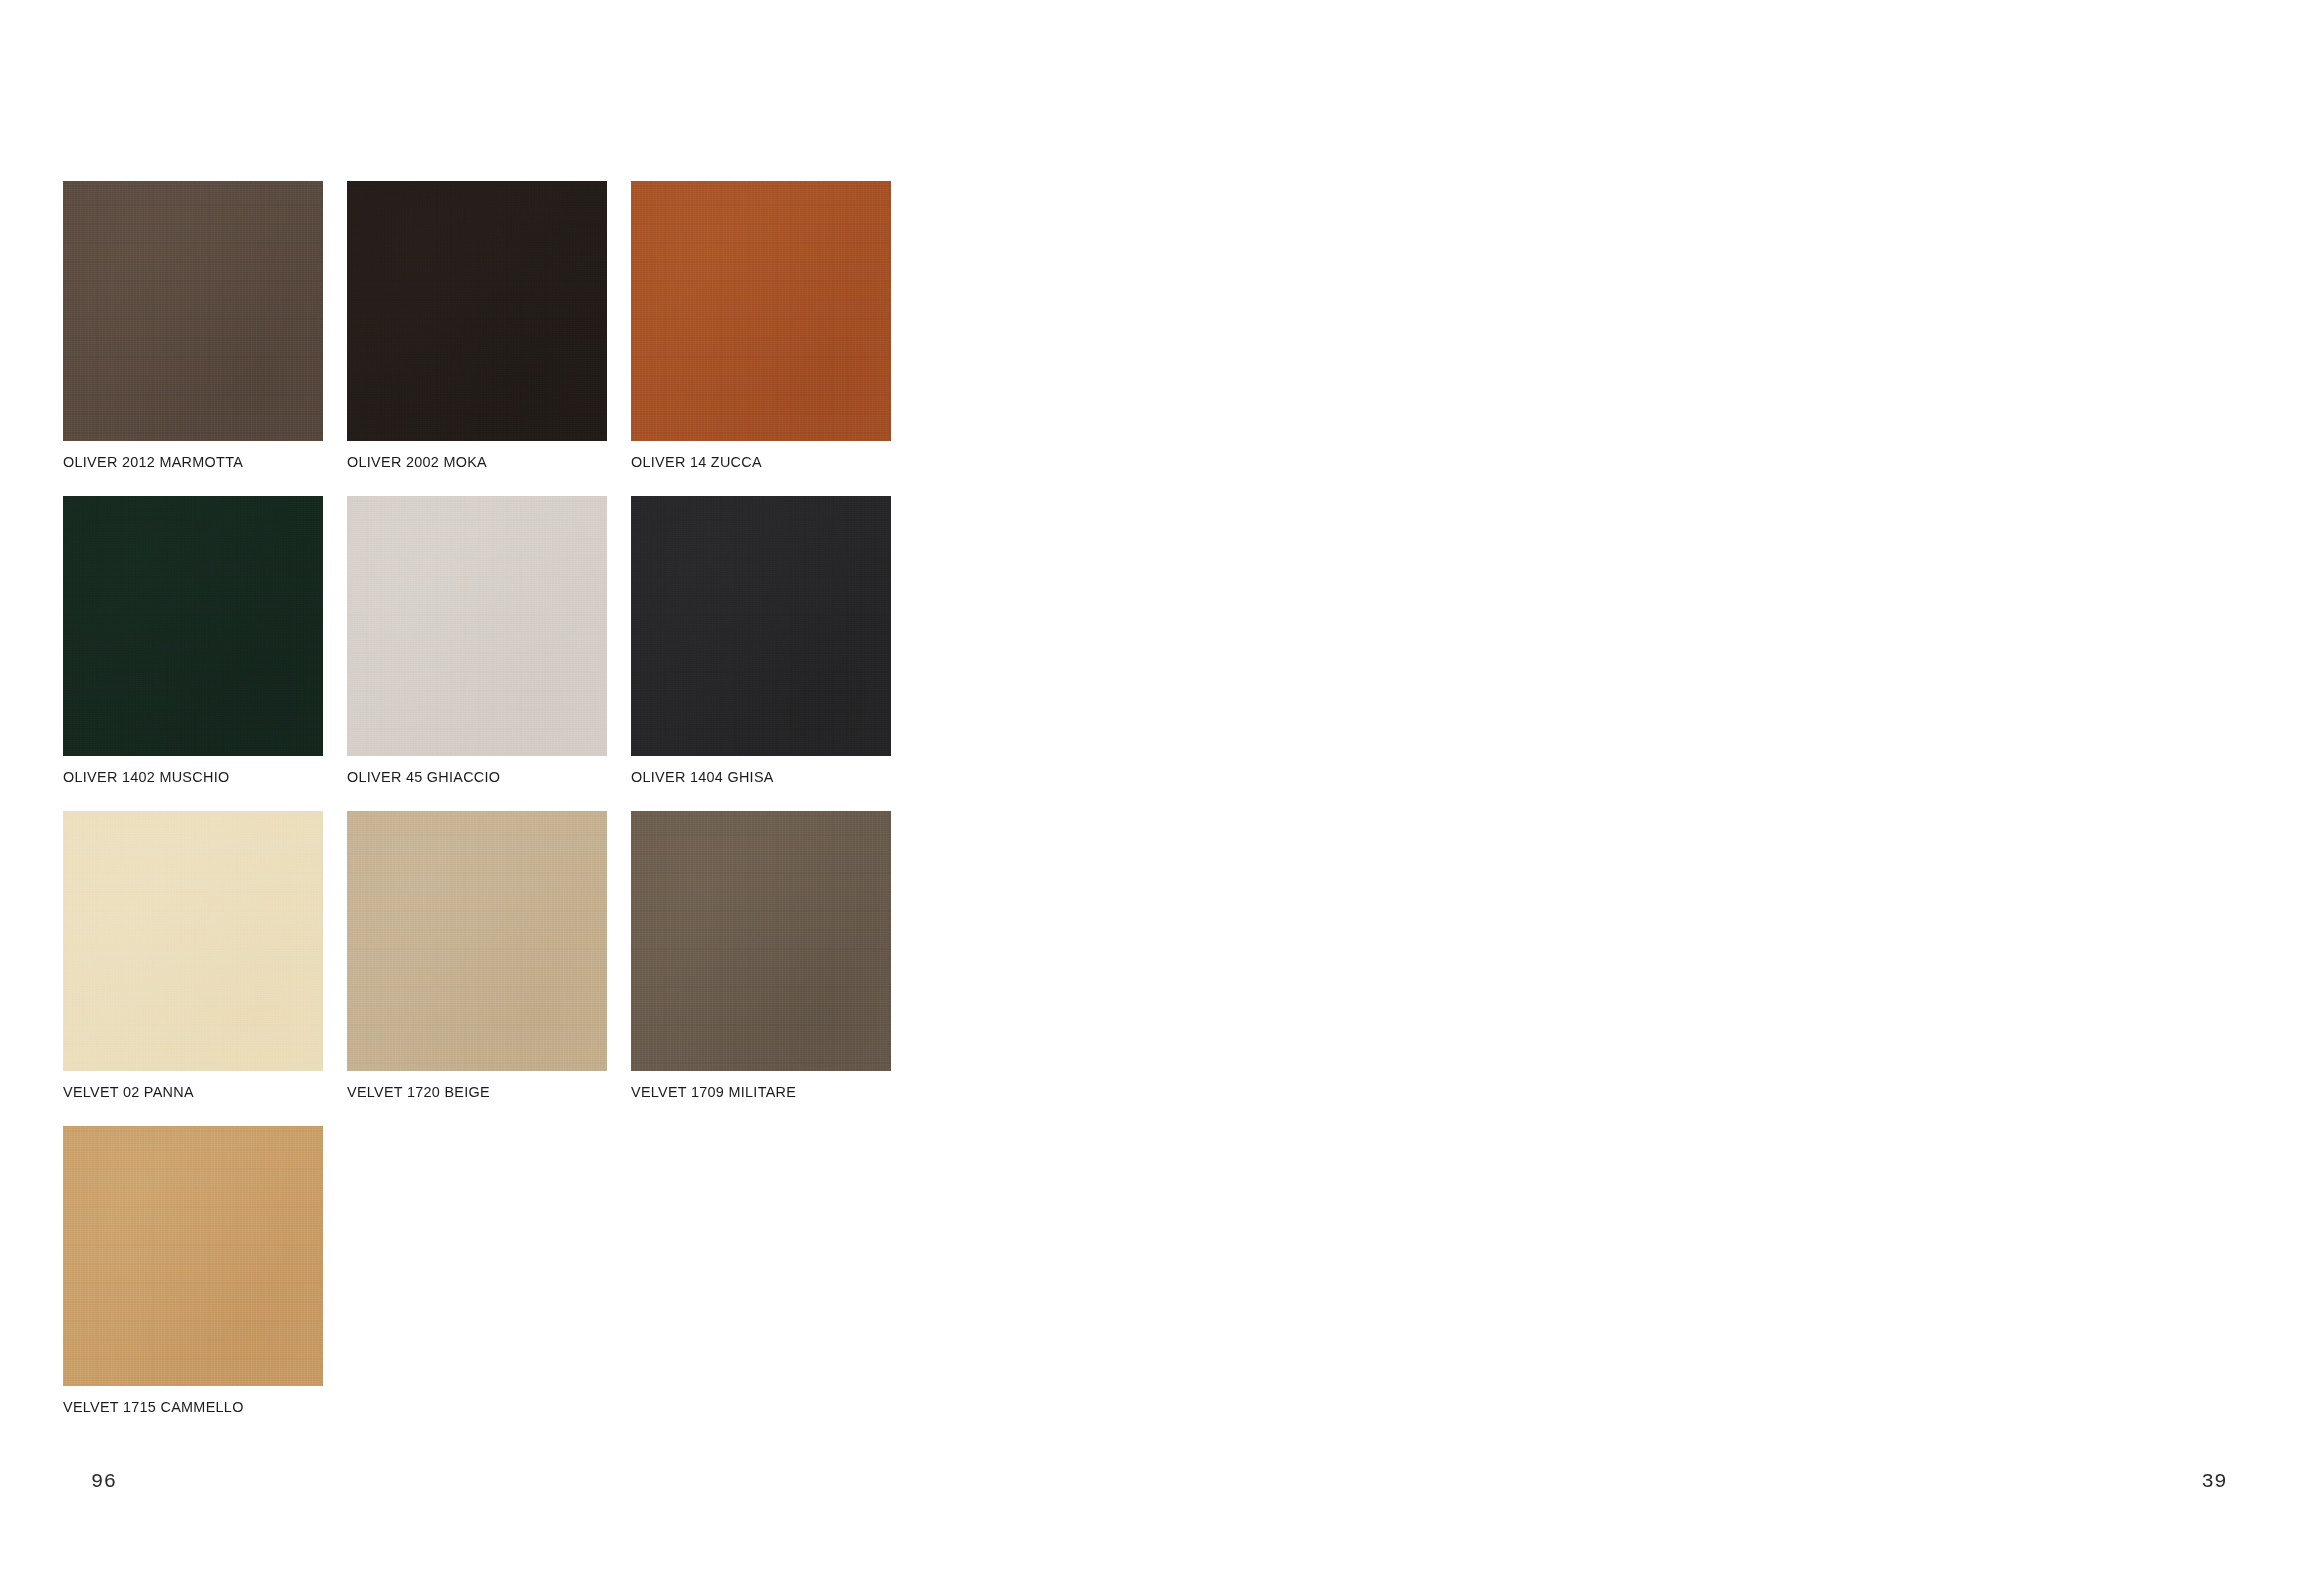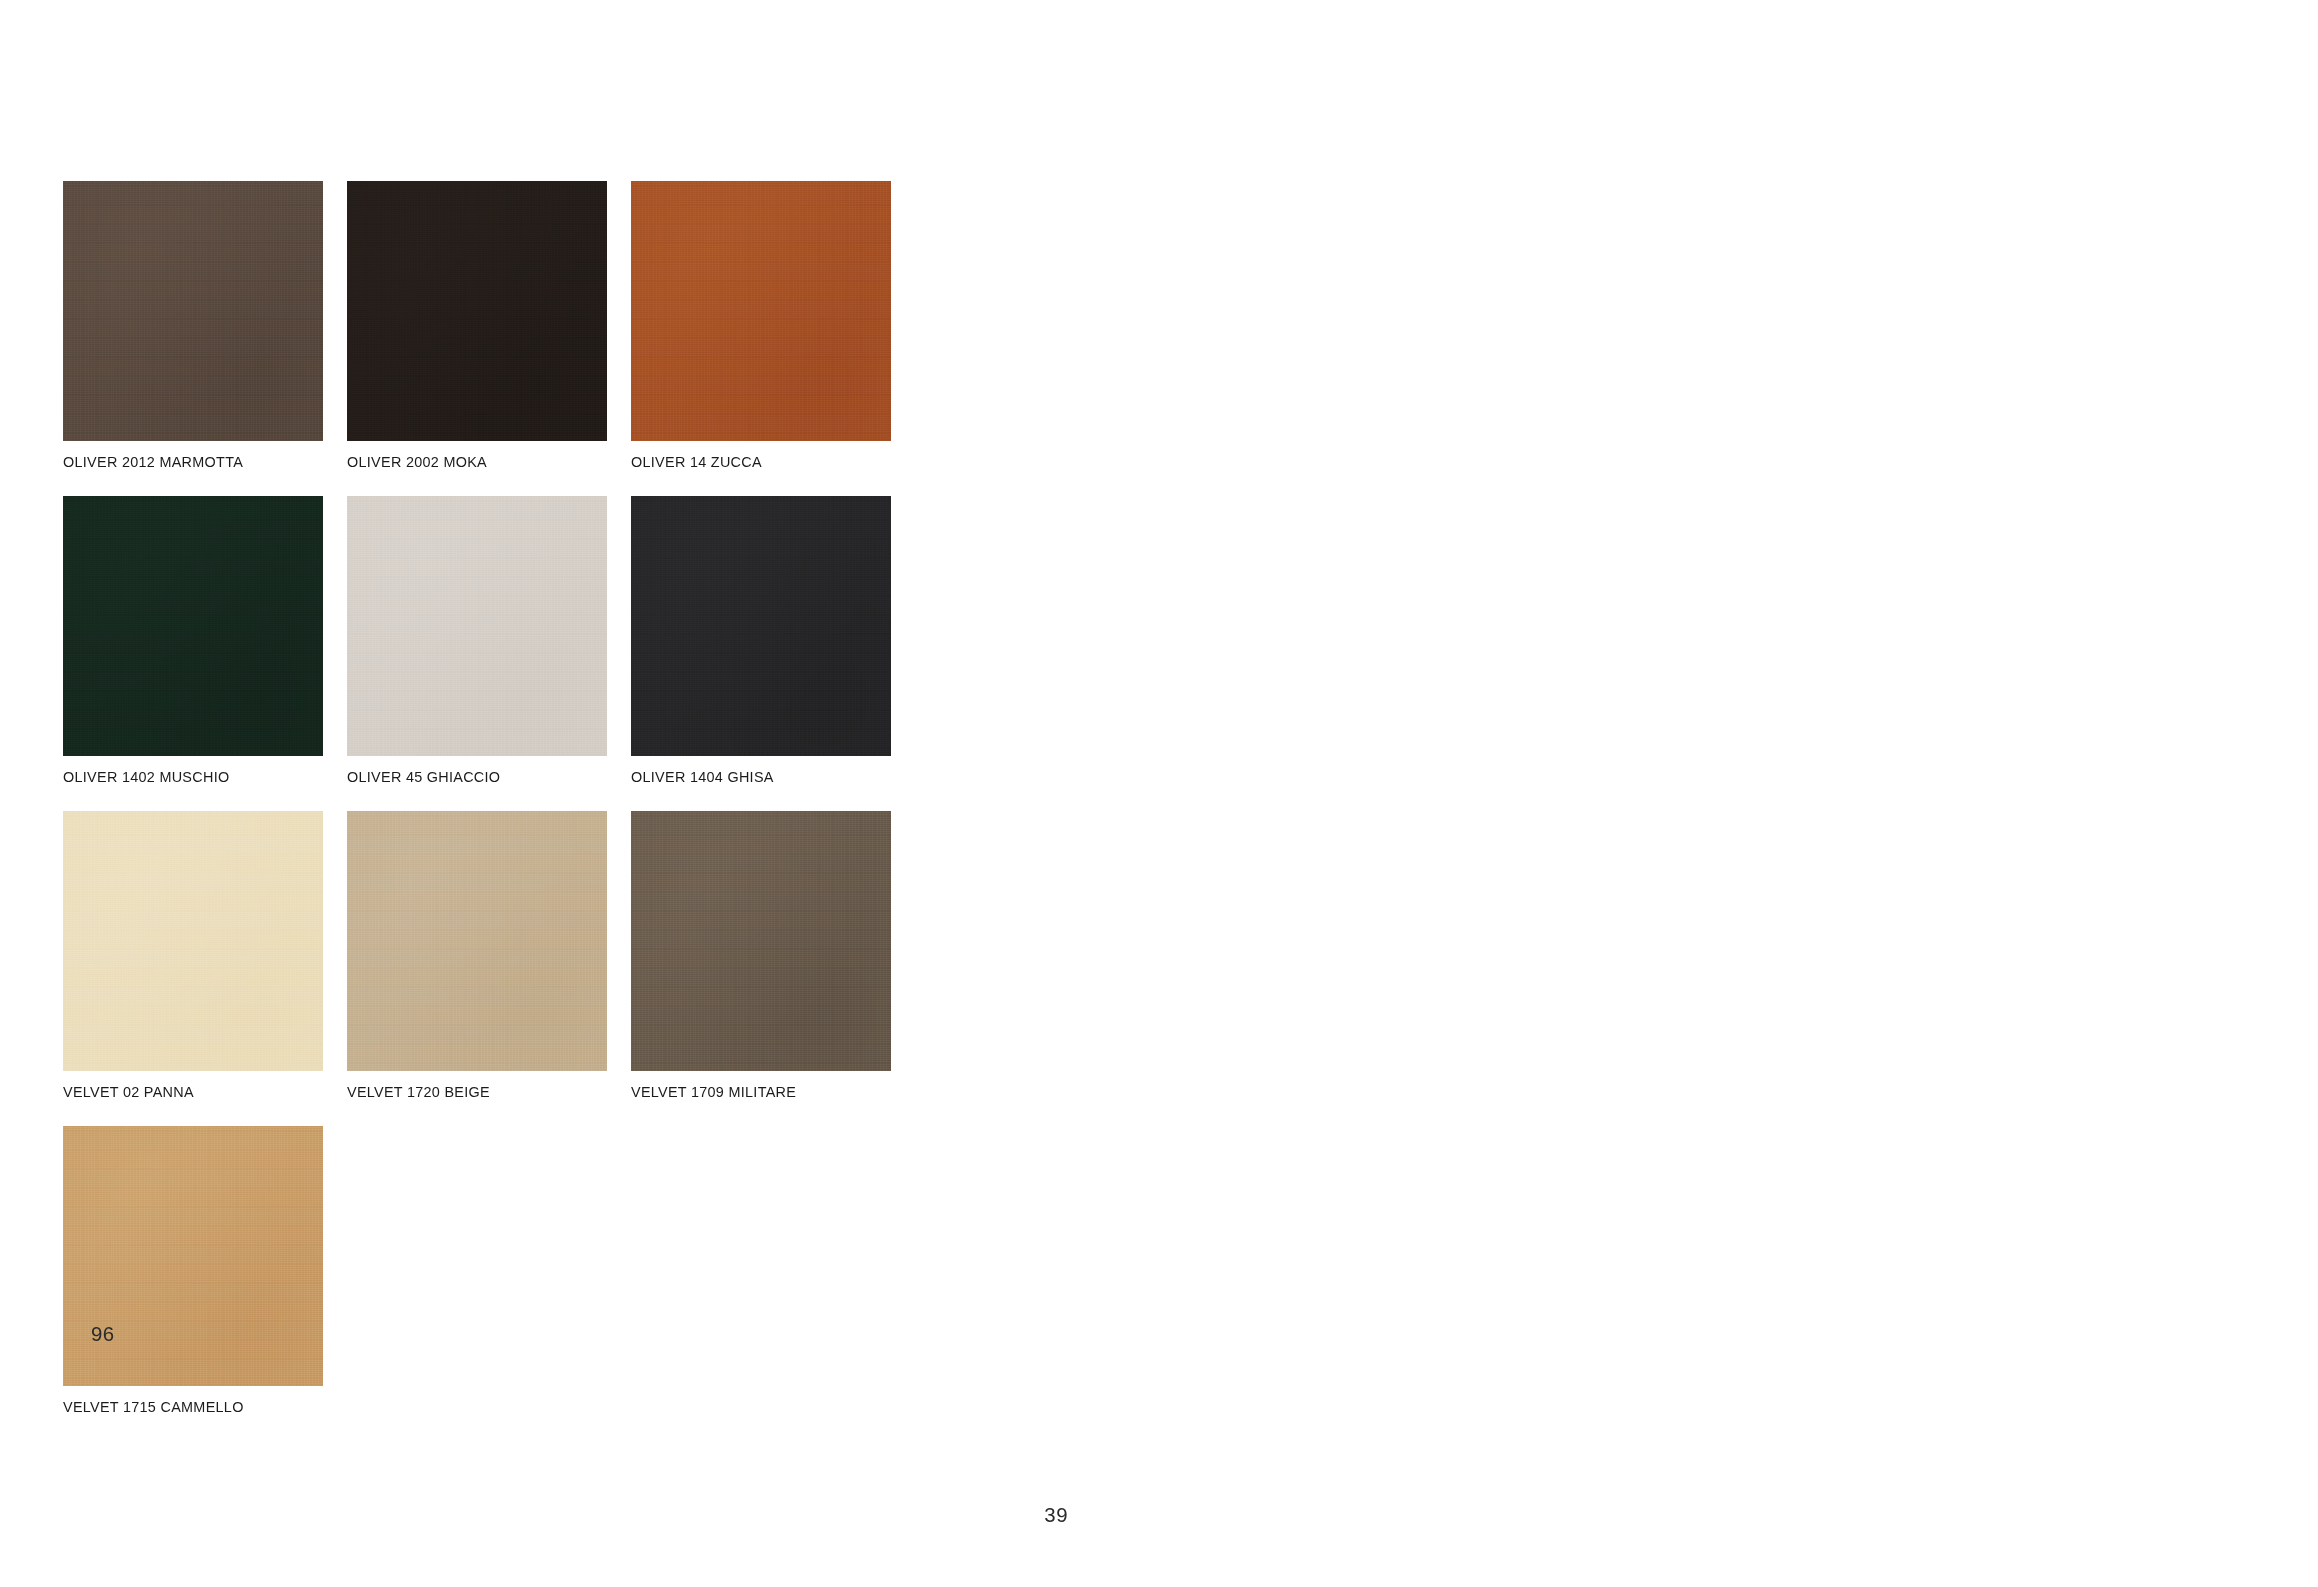--- a/index.html
+++ b/index.html
@@ -13,21 +13,21 @@
     font-family: "Liberation Sans", sans-serif;
     -webkit-font-smoothing: antialiased;
     overflow: hidden;
     position: relative;
   }
 
   .spread {
     position: absolute;
     inset: 0;
     display: flex;
-    flex-direction: column;
+    flex-direction: row;
   }
 
   .page {
     position: relative;
     width: 1159px;
     height: 1588px;
     box-sizing: border-box;
   }
 
   .page-left  { padding: 181px 0 0 63px; }
@@ -86,21 +86,21 @@
     line-height: 16.7px;
     letter-spacing: 0.3px;
     color: #1b1b1b;
     white-space: nowrap;
     font-family: "Liberation Sans", sans-serif;
   }
 
   .folio {
     position: absolute;
     bottom: 95px;
-    font-family: Liberation Sans, sans-serif;
+    font-family: Liberation Mono, monospace;
     font-size: 20.4px;
     color: #2a2a2a;
     letter-spacing: 0.5px;
   }
   .folio-left  { left: 91px; }
   .folio-right { right: 91px; }
 </style>
 </head>
 <body>
 

